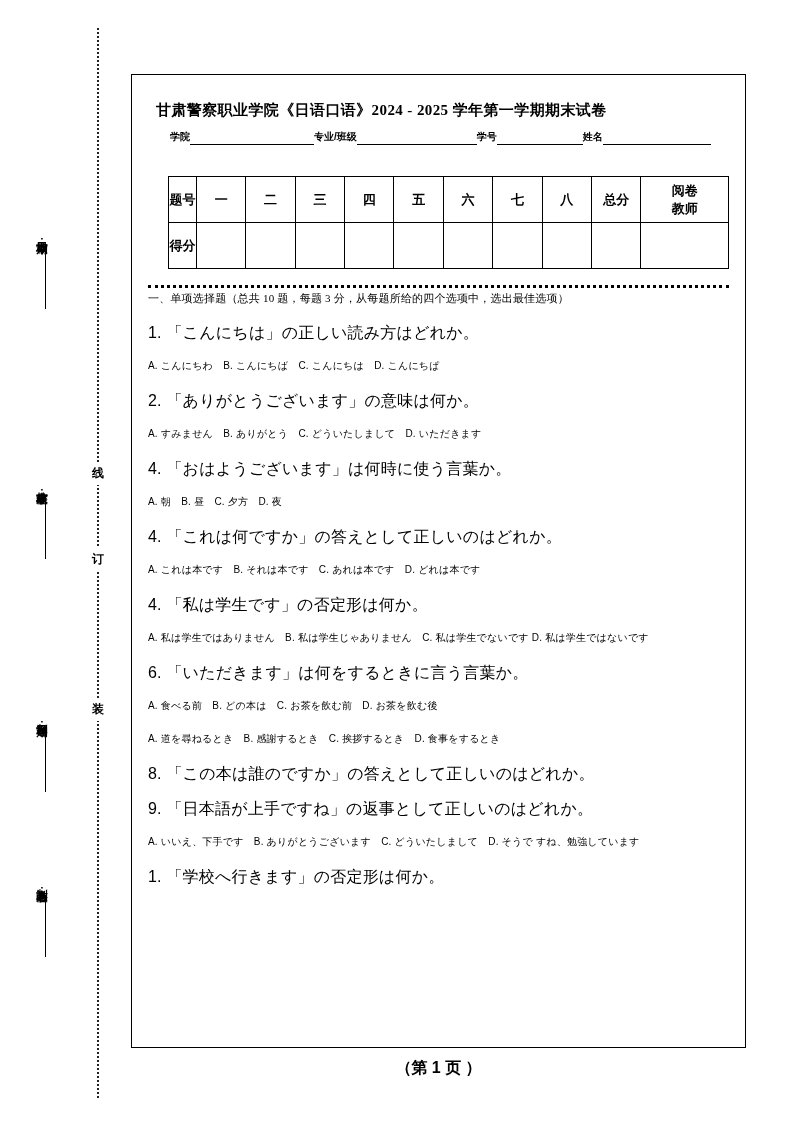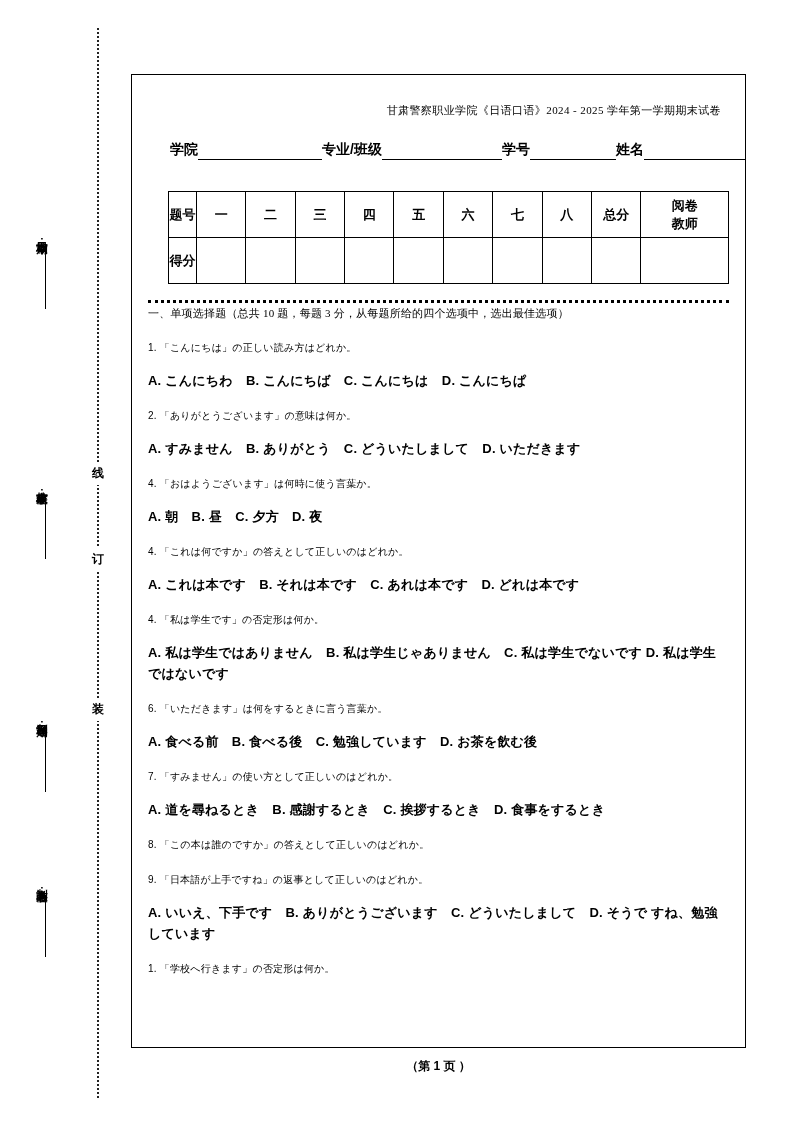--- a/index.html
+++ b/index.html
@@ -81,34 +81,34 @@
     border: 1.4px solid #000;
     box-sizing: border-box;
     overflow: hidden;
   }
   .paper-inner {
     padding: 16px 16px 0 16px;
   }
 
   .exam-title {
     font-family: "Liberation Serif", "DejaVu Serif", serif;
-    font-weight: normal;
-    font-size: 11px;
+    font-weight: bold;
+    font-size: 15px;
     line-height: 30px;
-    text-align: right;
+    text-align: left;
     letter-spacing: 0.4px;
     margin: 4px 8px 0 8px;
   }
 
   
   .info-line {
     display: flex;
     align-items: flex-end;
-    margin: 16px 6px 0 22px;
-    font-size: 14px;
+    margin: 5px 6px 0 22px;
+    font-size: 10px;
     font-family: "Liberation Sans", "DejaVu Sans", sans-serif;
     font-weight: bold;
   }
   .info-item { display: flex; align-items: flex-end; }
   .info-label { white-space: nowrap; padding-bottom: 1px; }
   .info-blank {
     border-bottom: 1px solid #000;
     height: 14px;
   }
   .blank-a { width: 124px; }
@@ -153,43 +153,42 @@
   
   .section-head {
     font-family: Liberation Serif, serif;
     font-size: 11px;
     line-height: 20px;
     letter-spacing: 0.2px;
     white-space: nowrap;
   }
   .q-stem {
     font-family: "Liberation Sans", "DejaVu Sans", sans-serif;
-    font-size: 10px;
+    font-size: 16px;
     line-height: 21px;
     margin-top: 14px;
     letter-spacing: 0.2px;
   }
   .q-opts {
     font-family: "Liberation Sans", "DejaVu Sans", sans-serif;
-    font-size: 13px;
+    font-size: 10px;
     line-height: 21px;
     margin-top: 12px;
     letter-spacing: 0.2px;
-    font-weight: bold;
   }
 
   
   .footer {
     position: absolute;
     left: 131px;
     top: 1058px;
     width: 615px;
     text-align: center;
     font-family: "Liberation Sans", "DejaVu Sans", sans-serif;
-    font-size: 12px;
+    font-size: 16px;
     font-weight: bold;
   }
 </style>
 </head>
 <body>
 
 <div class="margin-left">
   <div class="vlabel vl-1">
     <span>审核日期:</span><span class="rule"></span>
   </div>
@@ -282,23 +281,22 @@
     <div class="q-stem">4. 「おはようございます」は何時に使う言葉か。</div>
     <div class="q-opts">A. 朝　B. 昼　C. 夕方　D. 夜</div>
 
     <div class="q-stem">4. 「これは何ですか」の答えとして正しいのはどれか。</div>
     <div class="q-opts">A. これは本です　B. それは本です　C. あれは本です　D. どれは本です</div>
 
     <div class="q-stem">4. 「私は学生です」の否定形は何か。</div>
     <div class="q-opts">A. 私は学生ではありません　B. 私は学生じゃありません　C. 私は学生でないです D. 私は学生ではないです</div>
 
     <div class="q-stem">6. 「いただきます」は何をするときに言う言葉か。</div>
-    <div class="q-opts">A. 食べる前　B. 食べる後　C. 勉強しています　D. お茶を飲む後</div>
-
-    <div class="q-stem">7. 「すみません」の使い方として正しいのはどれか。</div>
+    <div class="q-opts">A. 食べる前　B. どの本は　C. お茶を飲む前　D. お茶を飲む後</div>
+
     <div class="q-opts">A. 道を尋ねるとき　B. 感謝するとき　C. 挨拶するとき　D. 食事をするとき</div>
 
     <div class="q-stem">8. 「この本は誰のですか」の答えとして正しいのはどれか。</div>
 
     <div class="q-stem">9. 「日本語が上手ですね」の返事として正しいのはどれか。</div>
     <div class="q-opts">A. いいえ、下手です　B. ありがとうございます　C. どういたしまして　D. そうで すね、勉強しています</div>
 
     <div class="q-stem">1. 「学校へ行きます」の否定形は何か。</div>
 
   </div>

